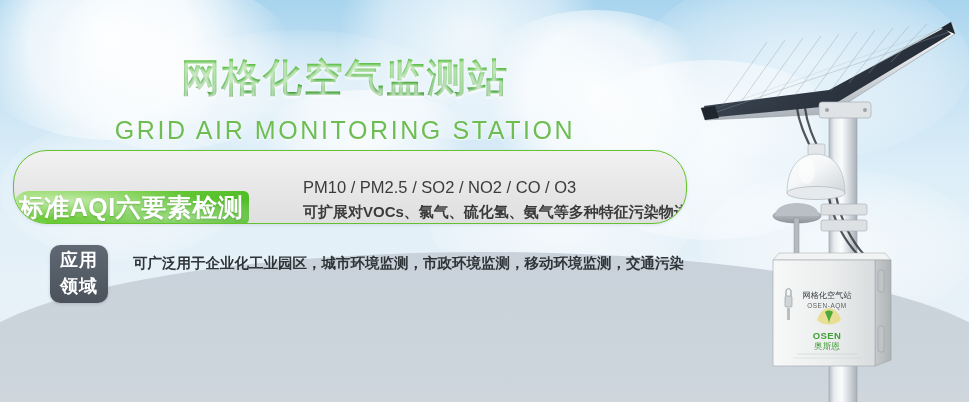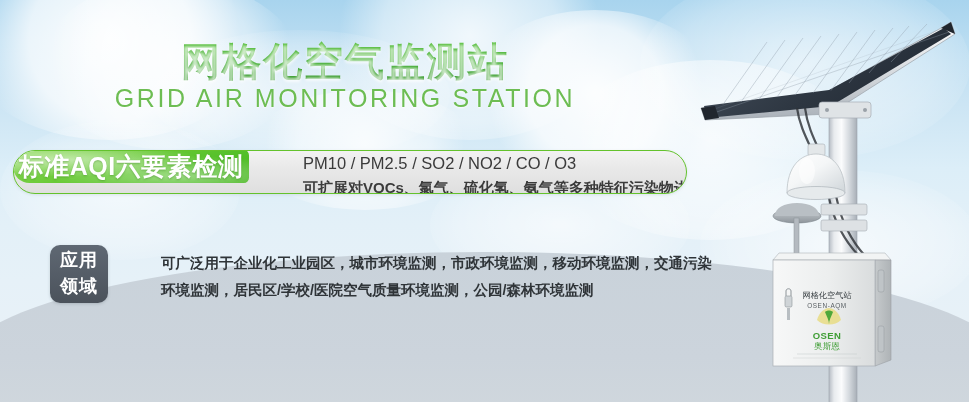--- a/index.html
+++ b/index.html
@@ -77,45 +77,45 @@
     font-size: 39px;
     font-weight: bold;
     letter-spacing: 2px;
     color: #35a92b;
     background: linear-gradient(180deg, #5cc23f 0%, #3aa92a 55%, #2d8f22 100%);
     -webkit-background-clip: text;
     background-clip: text;
     -webkit-text-fill-color: transparent;
     text-shadow: 0 2px 3px rgba(255,255,255,0.75);
     line-height: 1.15;
-    margin: 0;
+    margin: 16px;
   }
   .headline-en {
     margin: 0 0 0 0;
     font-size: 25px;
     letter-spacing: 2.6px;
     font-weight: normal;
     color: #6dbd53;
     text-shadow: 0 1px 2px rgba(255,255,255,0.8);
     line-height: 1.1;
   }
 
   
   .aqi-pill {
     position: absolute;
     left: 13px;
     top: 150px;
     width: 674px;
-    height: 44px;
+    height: 74px;
     border-radius: 34px;
     border: 1.6px solid #64c22c;
     background: linear-gradient(180deg, #f2f2f2 0%, #e8e8e8 45%, #dfdfdf 100%);
     box-sizing: border-box;
     display: flex;
-    align-items: flex-start;
+    align-items: flex-end;
     overflow: hidden;
     box-shadow: 0 1px 3px rgba(120,140,150,0.18);
   }
   .aqi-badge {
     flex: 0 0 236px;
     border-radius: 32px 10px 10px 32px;
     background:
       radial-gradient(ellipse at 22% 30%, rgba(255,255,255,0.55) 0%, rgba(255,255,255,0) 52%),
       radial-gradient(ellipse at 70% 78%, rgba(255,255,255,0.42) 0%, rgba(255,255,255,0) 55%),
       linear-gradient(160deg, #8ed95c 0%, #6ccb38 38%, #52bf28 75%, #46b61f 100%);
@@ -155,21 +155,20 @@
     white-space: nowrap;
   }
 
   
   .apply-block {
     position: absolute;
     left: 50px;
     top: 245px;
     display: flex;
     align-items: flex-start;
-    gap: 28px;
   }
   .apply-badge {
     flex: 0 0 auto;
     width: 58px;
     height: 58px;
     border-radius: 10px;
     background: linear-gradient(180deg, #5f6873 0%, #545c66 55%, #4b525b 100%);
     color: #ffffff;
     font-size: 18px;
     font-weight: bold;
@@ -241,21 +240,20 @@
     </div>
   </div>
 
   <div class="apply-block">
     <div class="apply-badge">
       <span>应用</span>
       <span>领域</span>
     </div>
     <div class="apply-text">
       <div>可广泛用于企业化工业园区，城市环境监测，市政环境监测，移动环境监测，交通污染</div>
-      <div>环境监测，居民区/学校/医院空气质量环境监测，公园/森林环境监测</div>
     </div>
   </div>
 
   <div class="equipment">
     <svg width="290" height="402" viewBox="0 0 290 402" xmlns="http://www.w3.org/2000/svg">
       <defs>
         <linearGradient id="poleGrad" x1="0" y1="0" x2="1" y2="0">
           <stop offset="0%" stop-color="#b6bcc4"></stop>
           <stop offset="18%" stop-color="#e8ebee"></stop>
           <stop offset="45%" stop-color="#fbfcfd"></stop>

